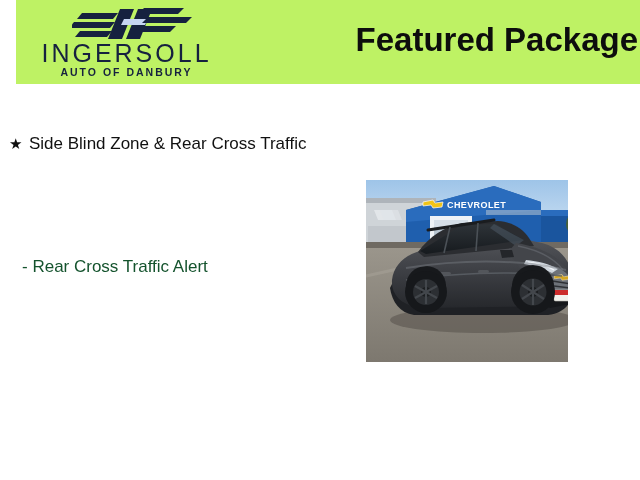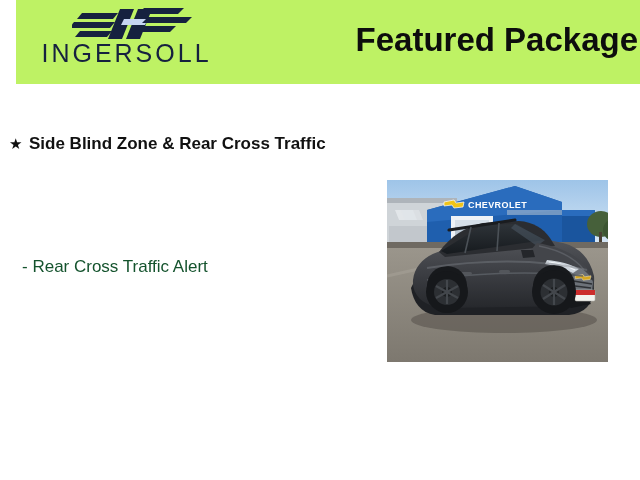--- a/index.html
+++ b/index.html
@@ -92,39 +92,39 @@
     line-height: 22px;
     color: #111111;
     width: 20px;
     flex: 0 0 20px;
     text-align: left;
   }
   .bullet-text {
     font-size: 17px;
     line-height: 22px;
     color: #111111;
-    font-weight: 700;
+    font-weight: 400;
   }
 
   .b-main  { left: 9px;  top: 133px; width: 380px; }
   .b-sub1  { left: 22px; top: 256px; width: 360px; }
   .b-sub2  { left: 22px; top: 383px; width: 345px; }
 
   .sub-text {
     font-size: 17px;
     line-height: 22px;
     color: #14532d;
   }
 
   
   .photo {
     position: absolute;
-    left: 387px;
+    left: 366px;
     top: 180px;
-    width: 221px;
+    width: 202px;
     height: 182px;
     overflow: hidden;
     background: #8e8a82;
   }
   .photo svg { display: block; }
 </style>
 </head>
 <body>
 
 <div class="slide">
@@ -148,20 +148,21 @@
 
             <path d="M72 3 L112 3 L106 9 L66 9 Z"></path>
             <path d="M76 12 L120 12 L114 18 L70 18 Z"></path>
             <path d="M68 21 L104 21 L98 27 L62 27 Z"></path>
           </g>
         </svg>
       </div>
 
       <div class="brand-name">INGERSOLL</div>
 
+      <div class="brand-sub">AUTO OF DANBURY</div>
     </div>
 
     <div class="header-title">Featured Package</div>
   </div>
 
   <div class="bullet-row b-main">
     <span class="bullet-star">★</span>
     <span class="bullet-text">Side Blind Zone &amp; Rear Cross Traffic</span>
   </div>
 

